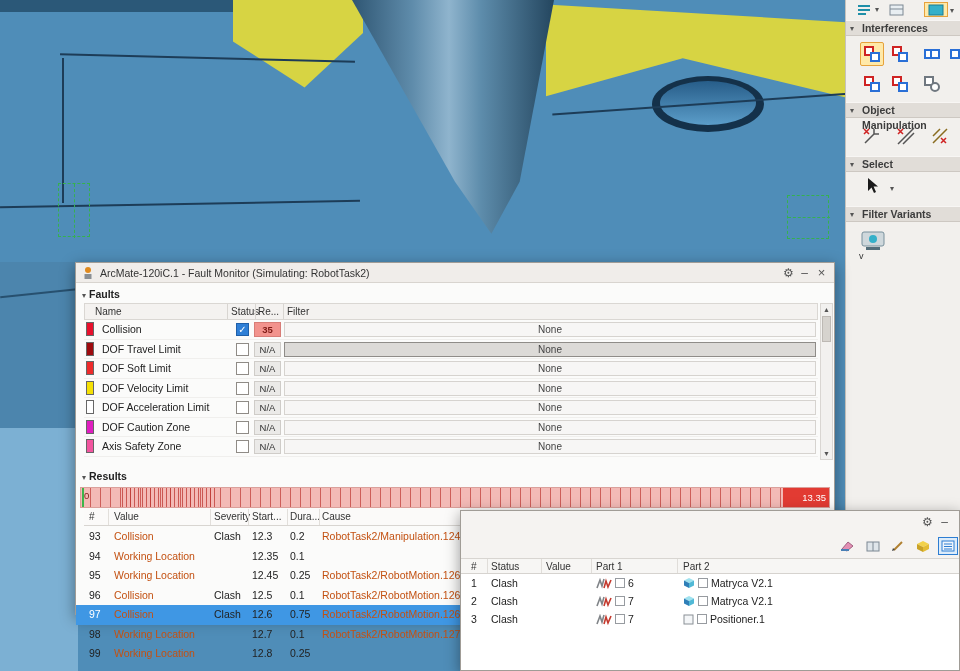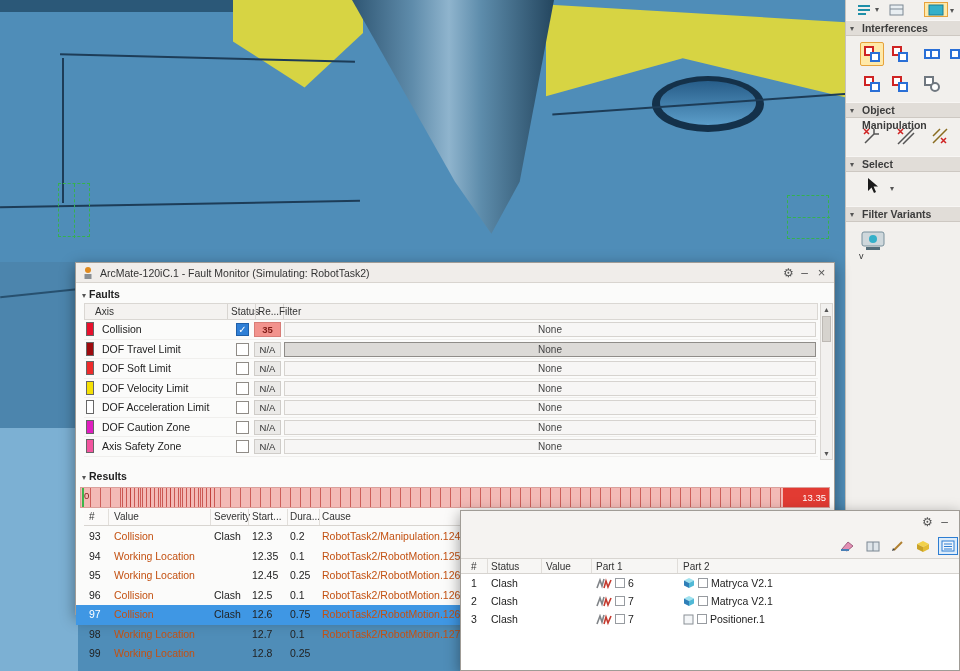--- a/index.html
+++ b/index.html
@@ -239,27 +239,27 @@
     </div>
     <span class="tctl" style="right:38px">⚙</span>
     <span class="tctl" style="right:22px">–</span>
     <span class="tctl" style="right:5px;font-size:13px">×</span>
 
     <div class="seclbl" style="left:6px;top:25px">
       <span class="tri">▾</span><span>Faults</span>
     </div>
 
     <div class="fhdr">
-      <span style="left:10px">Axis</span>
+      <span style="left:10px">Name</span>
       <i class="vsep" style="left:142px"></i>
       <span style="left:146px">Status</span>
       <i class="vsep" style="left:170px"></i>
       <span style="left:173px">Re...</span>
       <i class="vsep" style="left:198px"></i>
-      <span style="left:194px">Filter</span>
+      <span style="left:202px">Filter</span>
     </div>
 
     <div class="frows">
       <div class="f-row">
         <span class="swatch" style="background-color: rgb(232, 17, 45);"></span>
         <span class="fname">Collision</span>
         <span class="cbx on">
             <i class="ck">✓</i>
           </span>
         <span class="count alert">35</span>
@@ -349,21 +349,20 @@
         <span class="cell c-start">12.3</span>
         <span class="cell c-dura">0.2</span>
         <span class="cell c-cause warn">RobotTask2/Manipulation.124</span>
       </div>
       <div class="r-row">
         <span class="cell c-num">94</span>
         <span class="cell c-type warn">Working Location</span>
         <span class="cell c-sev"></span>
         <span class="cell c-start">12.35</span>
         <span class="cell c-dura">0.1</span>
-        <span class="cell c-cause warn">RobotTask2/RobotMotion.125</span>
       </div>
       <div class="r-row">
         <span class="cell c-num">95</span>
         <span class="cell c-type warn">Working Location</span>
         <span class="cell c-sev"></span>
         <span class="cell c-start">12.45</span>
         <span class="cell c-dura">0.25</span>
         <span class="cell c-cause warn">RobotTask2/RobotMotion.126</span>
       </div>
       <div class="r-row">

